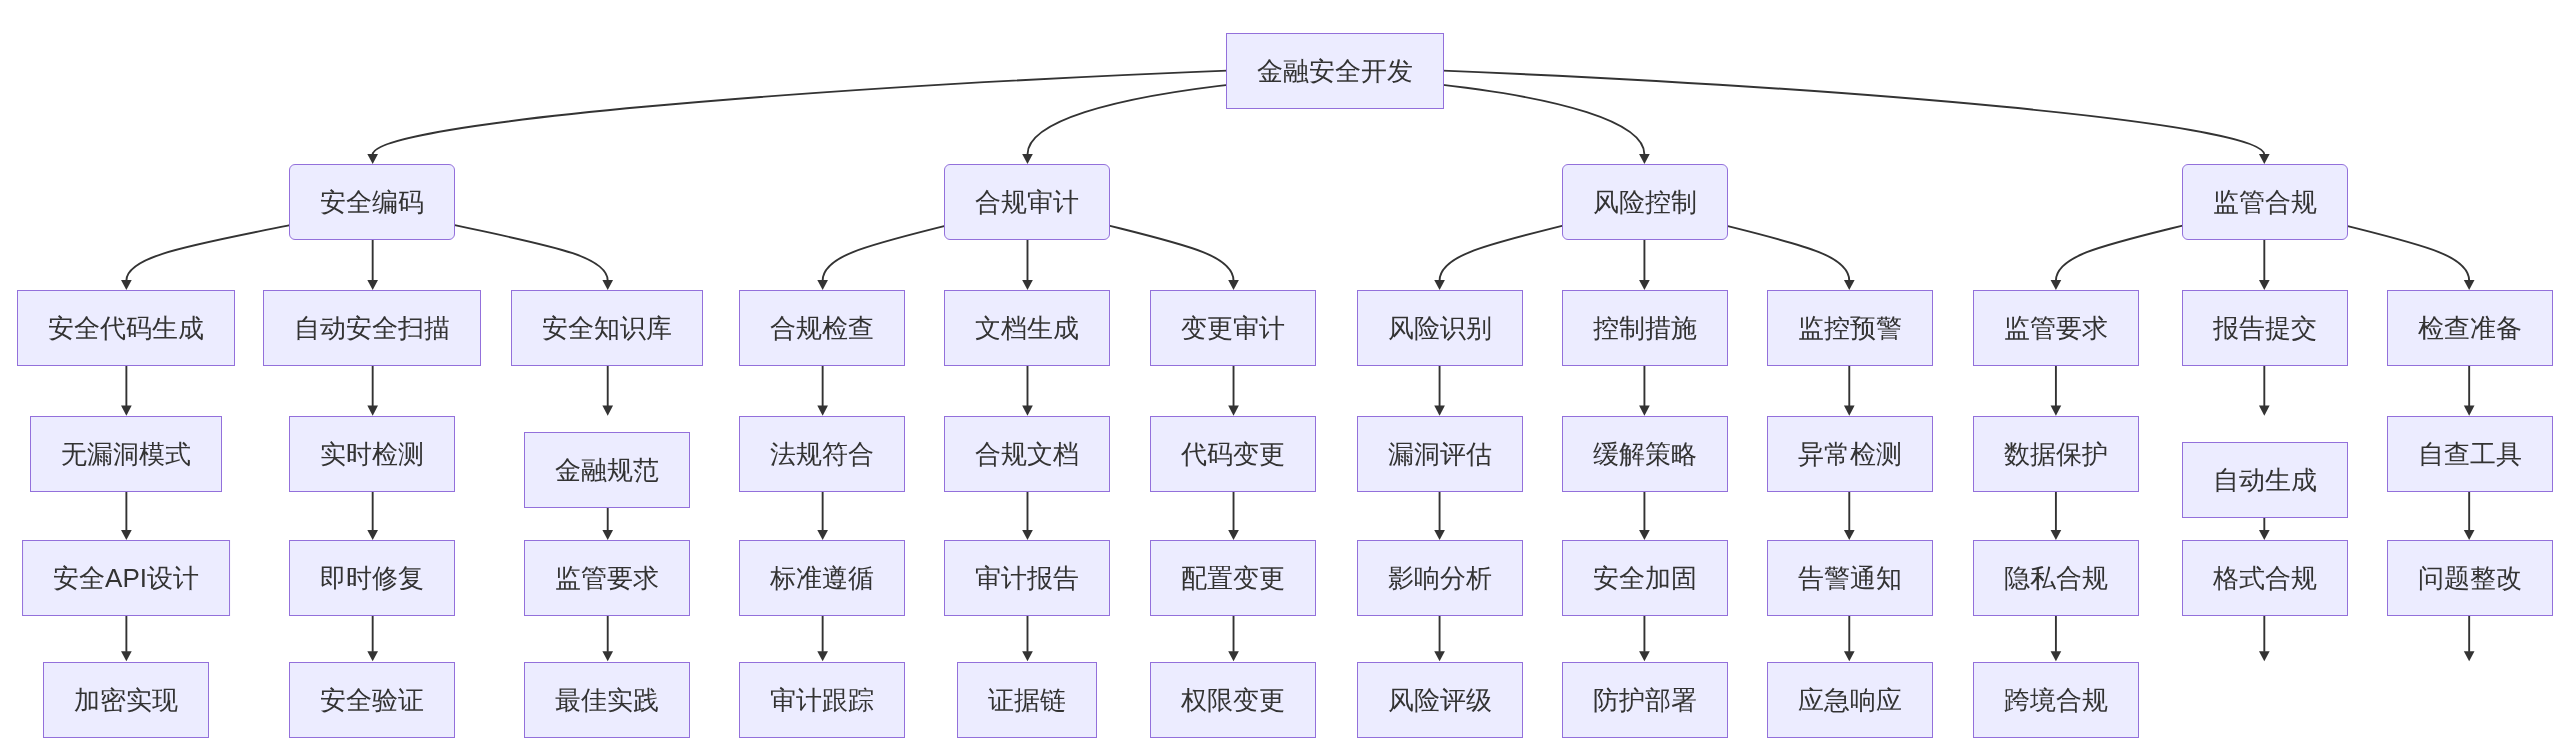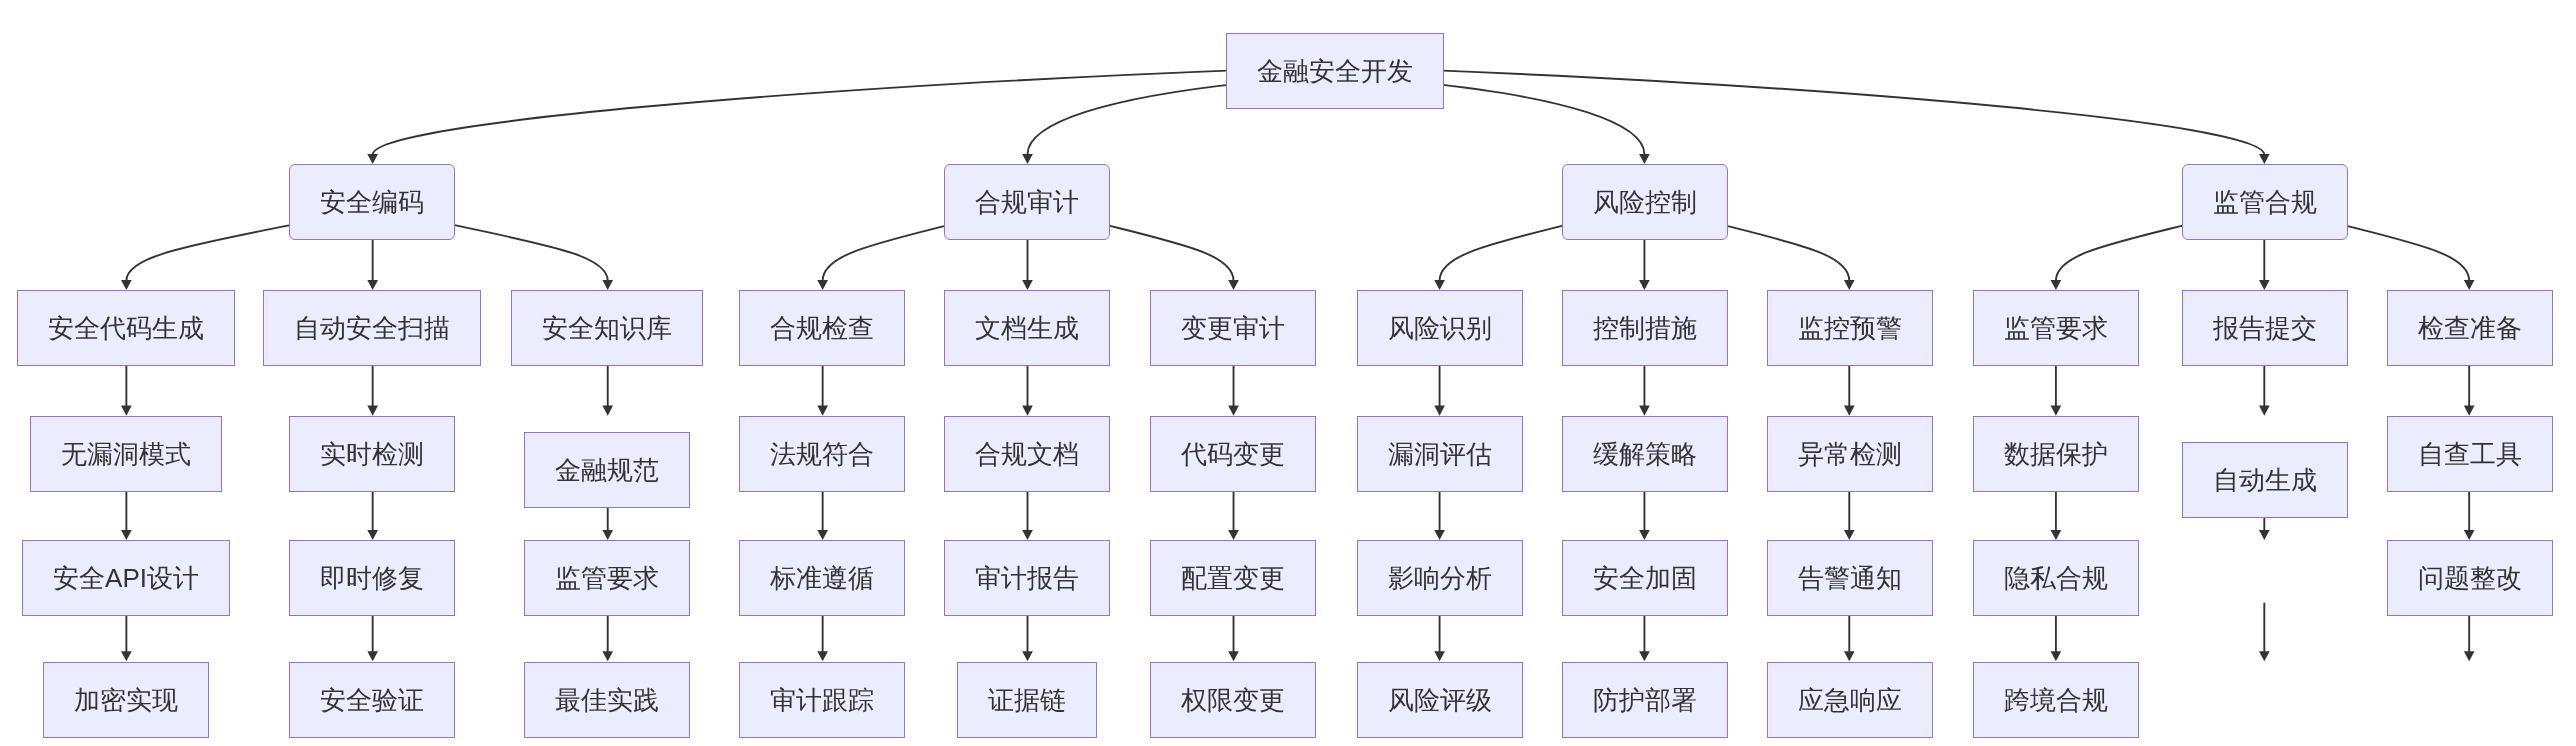--- a/index.html
+++ b/index.html
@@ -172,17 +172,18 @@
     <div class="node" style="left: 1850px; top: 540px;">告警通知</div>
     <div class="node" style="left: 1850px; top: 416px;">异常检测</div>
     <div class="node" style="left: 1850px; top: 662px;">应急响应</div>
     <div class="node branch" style="left: 2265px; top: 164px;">监管合规</div>
     <div class="node" style="left: 2056px; top: 290px;">监管要求</div>
     <div class="node" style="left: 2056px; top: 416px;">数据保护</div>
     <div class="node" style="left: 2056px; top: 540px;">隐私合规</div>
     <div class="node" style="left: 2056px; top: 662px;">跨境合规</div>
     <div class="node" style="left: 2265px; top: 290px;">报告提交</div>
     <div class="node" style="left: 2265px; top: 416px; margin-top: 26px;">自动生成</div>
+    <div class="node" style="left: 2265px; top: 540px;">格式合规</div>
     <div class="node" style="left: 2470px; top: 290px;">检查准备</div>
     <div class="node" style="left: 2470px; top: 416px;">自查工具</div>
     <div class="node" style="left: 2470px; top: 540px;">问题整改</div>
   </div>
 
 
 </body></html>

